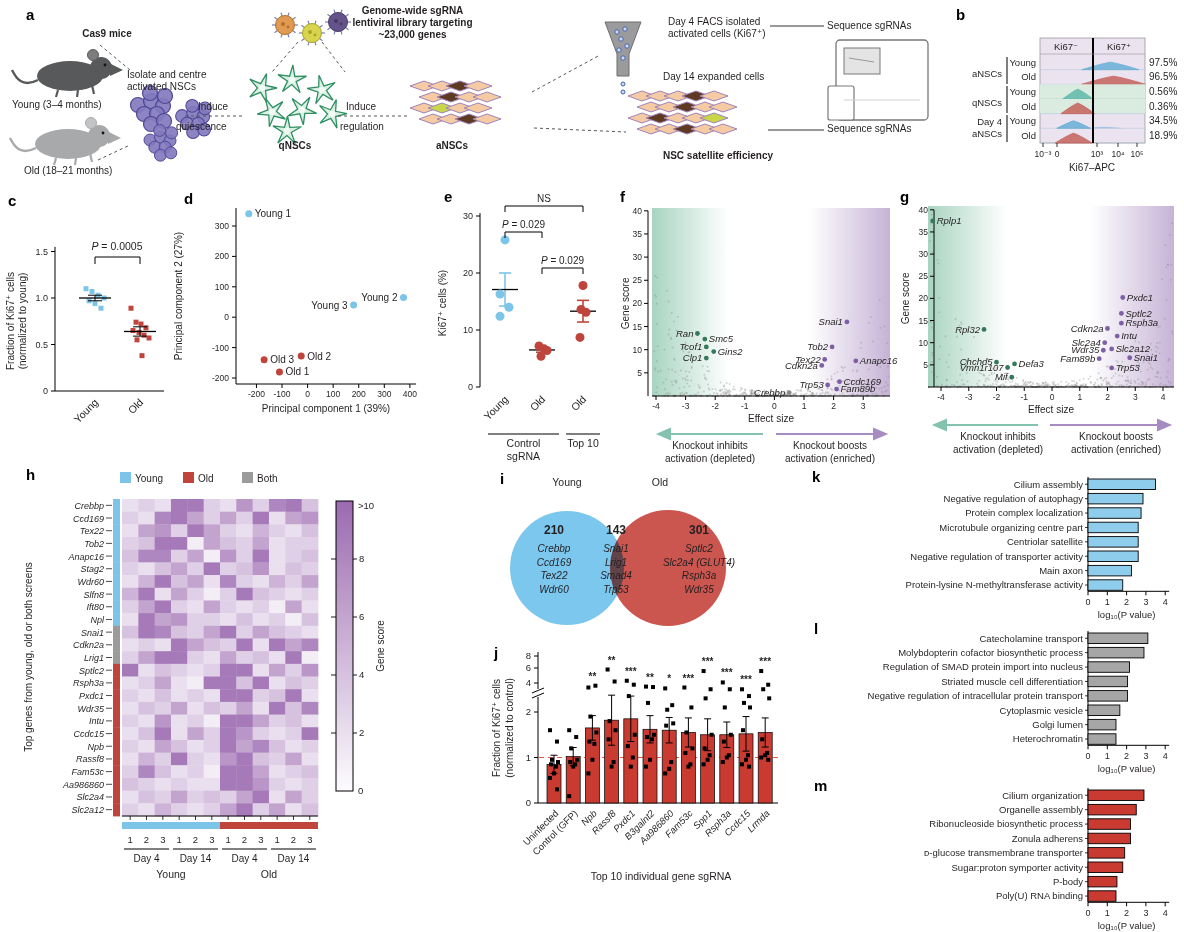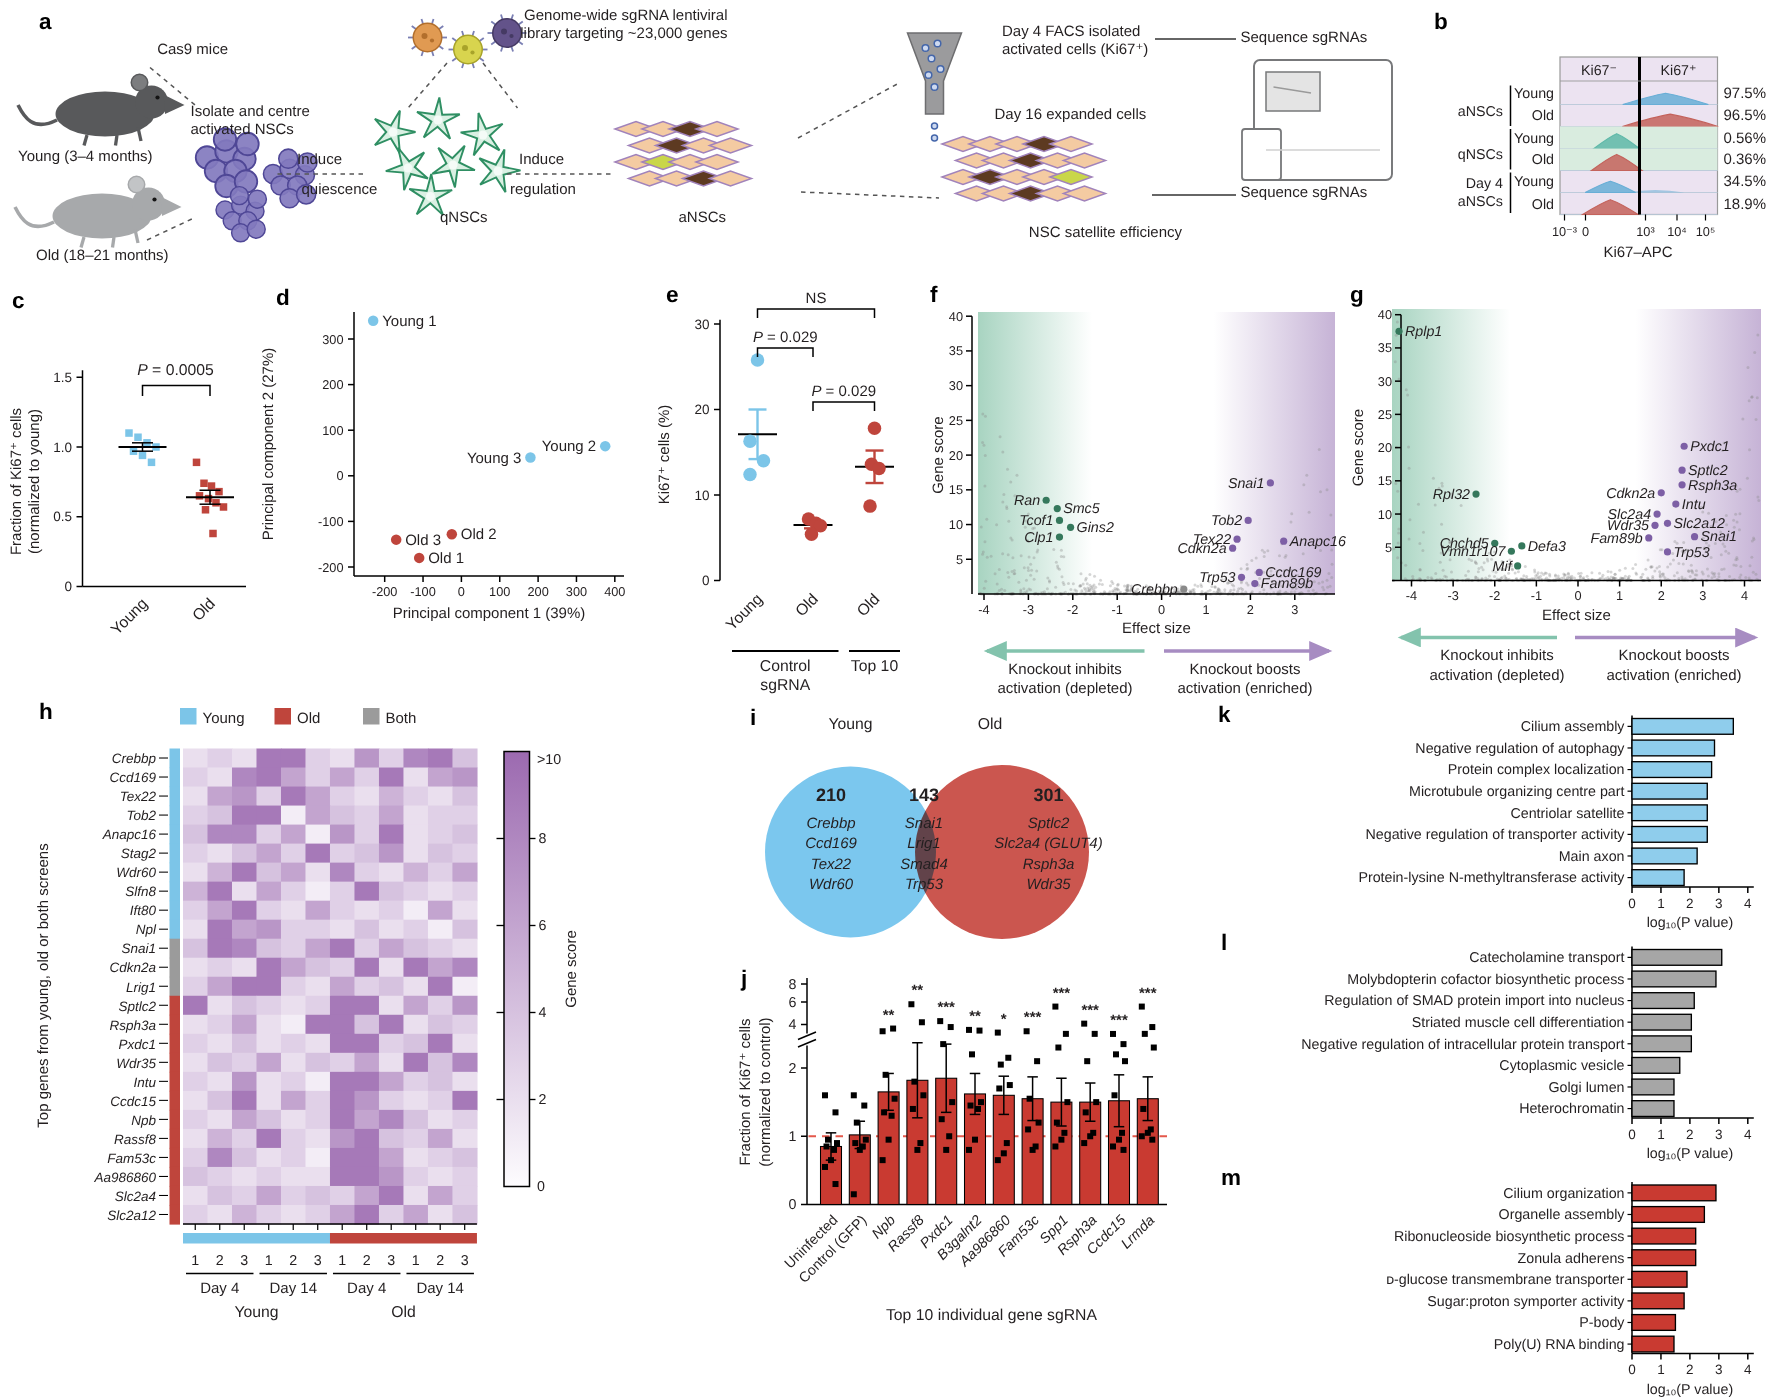--- a/index.html
+++ b/index.html
@@ -1,21 +1,21 @@
 <!DOCTYPE html>
 <html><head>
 <meta charset="utf-8">
 <style>
   html,body{margin:0;padding:0;background:#fff;}
   #fig{position:relative;width:1184px;height:932px;background:#fff;font-family:"Liberation Sans","DejaVu Sans",sans-serif;color:#231f20;overflow:hidden;}
   svg{position:absolute;overflow:visible;}
   svg text{font-family:"Liberation Sans","DejaVu Sans",sans-serif;fill:#231f20;}
   .pl{position:absolute;font-weight:bold;font-size:15px;color:#000;}
   .at{position:absolute;font-size:10px;line-height:1.18;color:#231f20;}
-  .ctr{text-align:right;}
+  .ctr{text-align:center;font-weight:bold;}
 </style>
 </head>
 <body>
 
 <div id="fig">
 
   <span class="pl" style="left:26px;top:6px">a</span>
   <span class="pl" style="left:956px;top:6px">b</span>
   <span class="pl" style="left:8px;top:192px">c</span>
   <span class="pl" style="left:184px;top:190px">d</span>
@@ -212,28 +212,28 @@
       <line x1="534" y1="128" x2="626" y2="132" stroke="#555" stroke-width="1" stroke-dasharray="3,3"></line>
       <line x1="770" y1="26" x2="824" y2="26" stroke="#333" stroke-width="1"></line>
       <line x1="768" y1="130" x2="824" y2="130" stroke="#333" stroke-width="1"></line>
     </svg>
 
   <span class="at ctr" style="left:62px;top:28px;width:90px">Cas9 mice</span>
   <span class="at" style="left:12px;top:99px;width:120px">Young (3–4 months)</span>
   <span class="at" style="left:24px;top:165px;width:130px">Old (18–21 months)</span>
   <span class="at" style="left:127px;top:69px;width:110px">Isolate and centre activated NSCs</span>
   <span class="at" style="left:198px;top:101px;width:60px">Induce</span>
-  <span class="at" style="left:201px;top:121px;width:70px">quiescence</span>
+  <span class="at" style="left:176px;top:121px;width:70px">quiescence</span>
   <span class="at ctr" style="left:265px;top:140px;width:60px">qNSCs</span>
   <span class="at" style="left:346px;top:101px;width:60px">Induce</span>
   <span class="at" style="left:340px;top:121px;width:64px">regulation</span>
   <span class="at ctr" style="left:420px;top:140px;width:64px">aNSCs</span>
   <span class="at ctr" style="left:340px;top:5px;width:145px">Genome-wide sgRNA lentiviral library targeting ~23,000 genes</span>
   <span class="at" style="left:668px;top:16px;width:118px">Day 4 FACS isolated activated cells (Ki67⁺)</span>
-  <span class="at" style="left:663px;top:71px;width:125px">Day 16 expanded cells</span>
+  <span class="at" style="left:663px;top:71px;width:125px">Day 14 expanded cells</span>
   <span class="at ctr" style="left:648px;top:150px;width:140px">NSC satellite efficiency</span>
   <span class="at" style="left:827px;top:20px;width:95px">Sequence sgRNAs</span>
   <span class="at" style="left:827px;top:123px;width:95px">Sequence sgRNAs</span>
 
   <svg id="svg-b" style="left:950px;top:0" width="234" height="190" viewBox="0 0 234 190">
       <rect x="90" y="38" width="105" height="105" fill="#ece3f1" stroke="#999" stroke-width="0.8"></rect>
       <line x1="90" y1="69.66666666666667" x2="195" y2="69.66666666666667" stroke="#b9c8d8" stroke-width="0.6"></line>
       <path d="M131.79000000000002,69.66666666666667 Q151.425,63.653333333333336 160.35000000000002,62.150000000000006 Q171.06000000000003,64.02916666666667 188.91000000000003,69.66666666666667 Z" fill="#68aed6" fill-opacity="0.85" stroke="#68aed6" stroke-width="0.8"></path>
       <text x="86" y="65.66666666666667" font-size="9.5" text-anchor="end">Young</text>
       <text x="199" y="65.66666666666667" font-size="10" text-anchor="start">97.5%</text>

